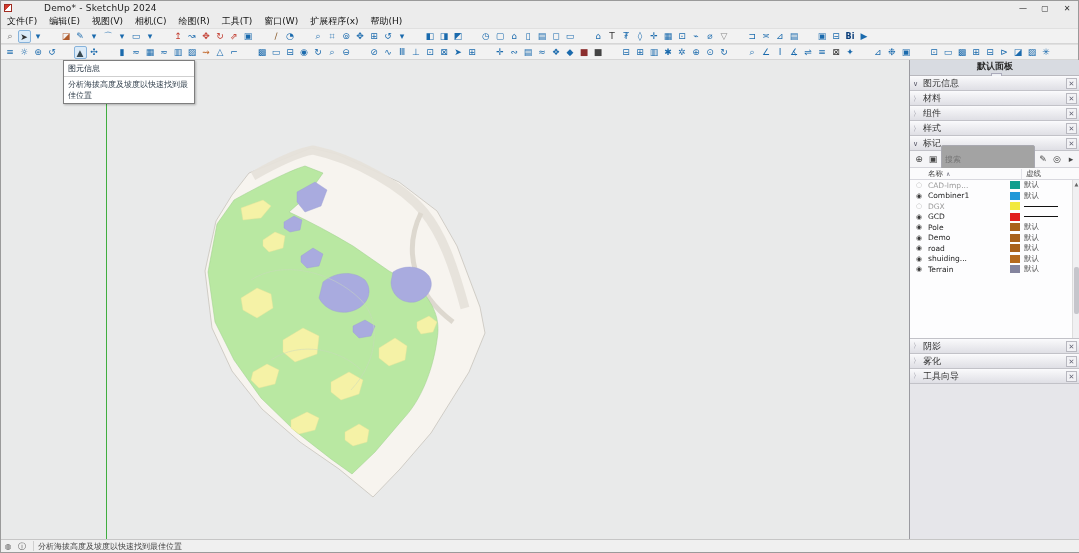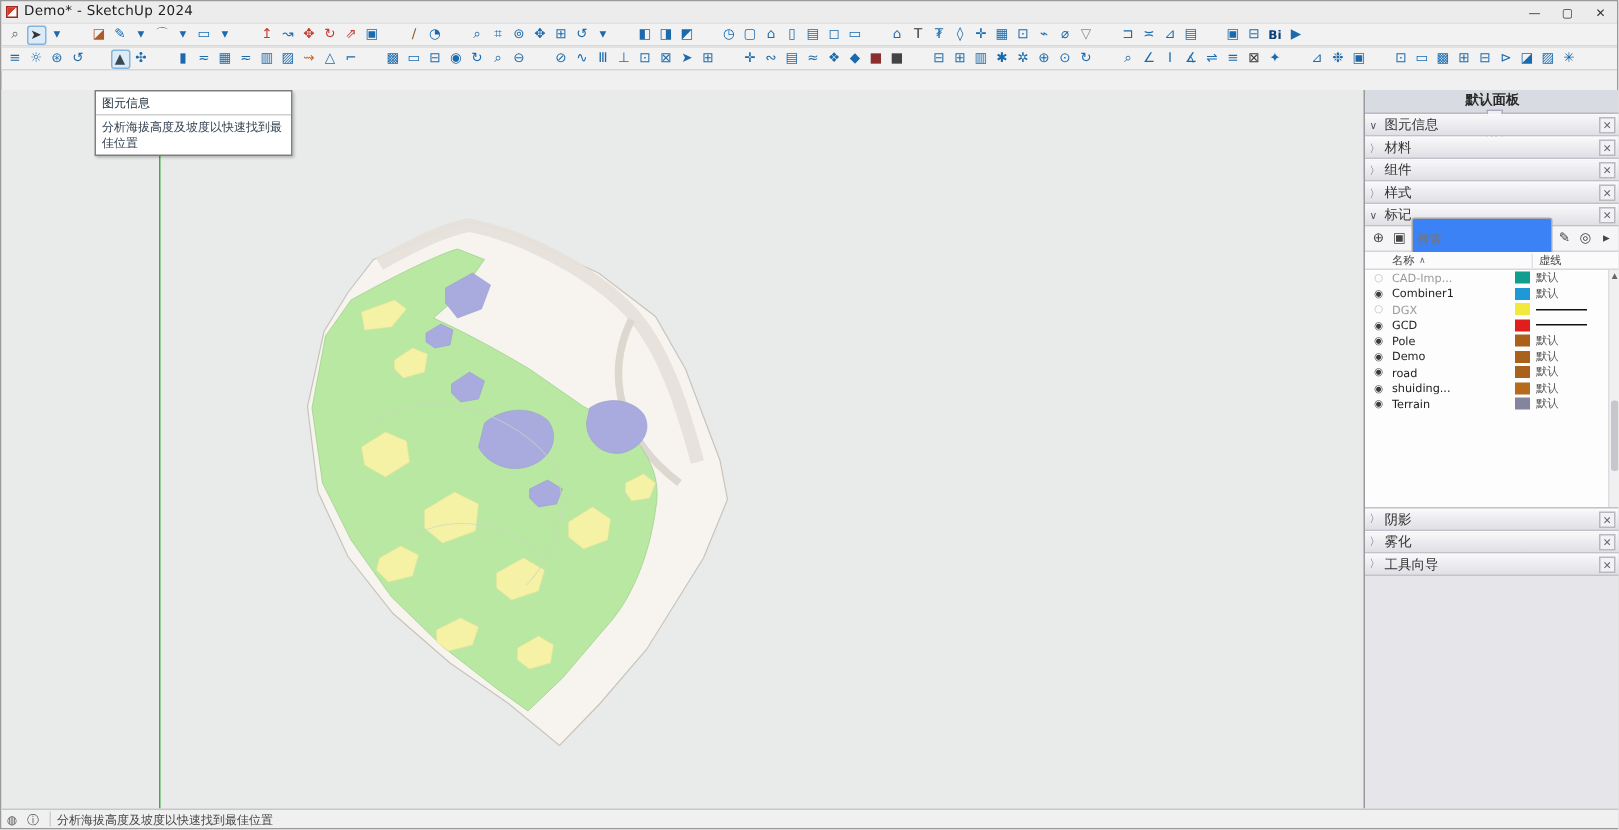--- a/index.html
+++ b/index.html
@@ -3,21 +3,21 @@
 <meta charset="utf-8">
 <style>
   * { margin:0; padding:0; box-sizing:border-box; }
   html,body { width:1079px; height:553px; overflow:hidden; }
   body { font-family:"DejaVu Sans","Liberation Sans",sans-serif; background:#f0f0f0; color:#222; }
   .app { position:relative; width:1079px; height:553px; background:#f0f0f0; border:1px solid #9a9a9a; }
 
   
   .titlebar { height:14px; display:flex; align-items:center; background:#ececec; font-size:9px; padding-left:3px; }
   .logo { width:8px; height:8px; margin-right:4px; background:linear-gradient(135deg,#d33b2f 50%,#fff 50%); border:1px solid #a02a20; }
-  .title-text { color:#1c1c1c; letter-spacing:.2px; }
+  .title-text { color:#1c1c1c; letter-spacing:.2px;margin-left:28px; }
   .win-controls { margin-left:auto; display:flex; }
   .win-btn { width:22px; height:13px; text-align:center; font-size:8px; line-height:13px; color:#333; }
 
   
   .menubar { height:13px; display:flex; align-items:center; background:#ececec; font-size:9px; }
   .menu-item { padding:0 6px; color:#111; line-height:13px; }
 
   
   .toolbar { height:16px; display:flex; align-items:center; background:#f2f2f2; border-top:1px solid #e0e0e0; border-bottom:1px solid #d6d6d6; padding-left:2px; overflow:hidden; }
   .tb-icon { min-width:13px; height:13px; line-height:13px; text-align:center; font-size:9px; color:#1a6aad; margin:0 .5px; cursor:default; }
@@ -40,21 +40,21 @@
   .tray-titlebar .spacer { flex:1; }
   .tray-btn { width:11px; height:11px; line-height:10px; text-align:center; font-size:7px; color:#555; border:1px solid #aab; background:#eef0f3; margin-left:2px; }
   .sec-header { height:15px; display:flex; align-items:center; background:linear-gradient(#f8f8fa,#dfdfe5); border-bottom:1px solid #c2c2c8; border-top:1px solid #fafafc; padding:0 3px; color:#333; }
   .sec-chevron { width:10px; font-size:7px; color:#556; }
   .sec-close { margin-left:auto; width:11px; height:11px; line-height:10px; text-align:center; font-size:7px; color:#667; border:1px solid #b8b8c0; background:#f2f2f5; }
   .entity-body { height:136px; background:linear-gradient(#fcfdfe,#e9eef2); padding:5px 6px; color:#333; border-bottom:1px solid #c2c2c8; }
 
   
   .tags-toolbar { height:17px; display:flex; align-items:center; gap:2px; background:#f5f5f7; padding:0 3px; border-bottom:1px solid #d4d4da; }
   .tags-toolbar .ticon { width:12px; text-align:center; font-size:9px; color:#444; }
-  .tags-search { flex:1; height:28px; font-size:8px; border:1px solid #a8a8b0; border-radius:2px; padding:0 3px; background:#3b82f6; color:#333; min-width:20px; }
+  .tags-search { flex:1; height:28px; font-size:8px; border:1px solid #a8a8b0; border-radius:2px; padding:0 3px; background:#a3a3a3; color:#333; min-width:20px; }
   .tags-colhead { height:12px; display:flex; align-items:center; background:#fbfbfc; border-bottom:1px solid #d8d8de; font-size:7.5px; color:#444; }
   .tags-colhead .c-eye { width:18px; }
   .tags-colhead .c-name { flex:1; display:flex; align-items:center; gap:3px; border-right:1px solid #e2e2e8; }
   .tags-colhead .c-dash { width:58px; padding-left:4px; }
   .sort-arrow { font-size:6px; color:#667; }
   .tags-list { flex:1; position:relative; background:#fdfdfe; overflow:hidden; border-bottom:1px solid #c2c2c8; }
   .tag-row { height:10.5px; display:flex; align-items:center; font-size:7.5px; color:#222; padding-right:8px; }
   .tag-row .eye { width:18px; text-align:center; font-size:7px; color:#3c3c3c; }
   .tag-row.hidden-row .eye { color:#b8b8b8; }
   .tag-row .t-name { flex:1; white-space:nowrap; overflow:hidden; }
@@ -81,20 +81,40 @@
   <div class="titlebar">
     <span class="logo"></span>
     <span class="title-text">Demo* - SketchUp 2024</span>
     <span class="win-controls">
       <span class="win-btn">—</span>
       <span class="win-btn">▢</span>
       <span class="win-btn">✕</span>
     </span>
   </div>
 
+  <div class="menubar">
+
+      <span class="menu-item">文件(F)</span>
+
+      <span class="menu-item">编辑(E)</span>
+
+      <span class="menu-item">视图(V)</span>
+
+      <span class="menu-item">相机(C)</span>
+
+      <span class="menu-item">绘图(R)</span>
+
+      <span class="menu-item">工具(T)</span>
+
+      <span class="menu-item">窗口(W)</span>
+
+      <span class="menu-item">扩展程序(x)</span>
+
+      <span class="menu-item">帮助(H)</span>
+    </div>
 
   <div class="toolbar">
 
       <span class="tb-icon" style="color: rgb(102, 102, 102);">⌕</span>
 
       <span class="tb-icon tb-active" style="color: rgb(51, 51, 51);">➤</span>
 
       <span class="tb-icon">▾</span>
 
       <span class="tb-icon"></span>

